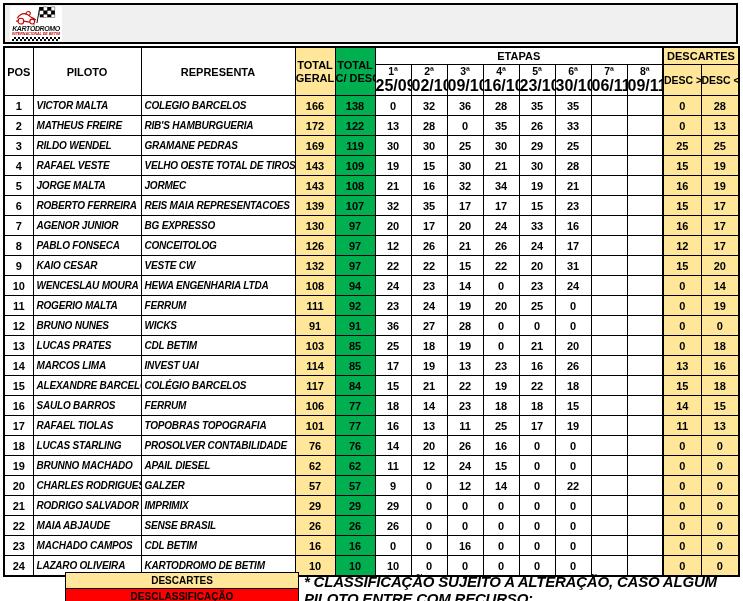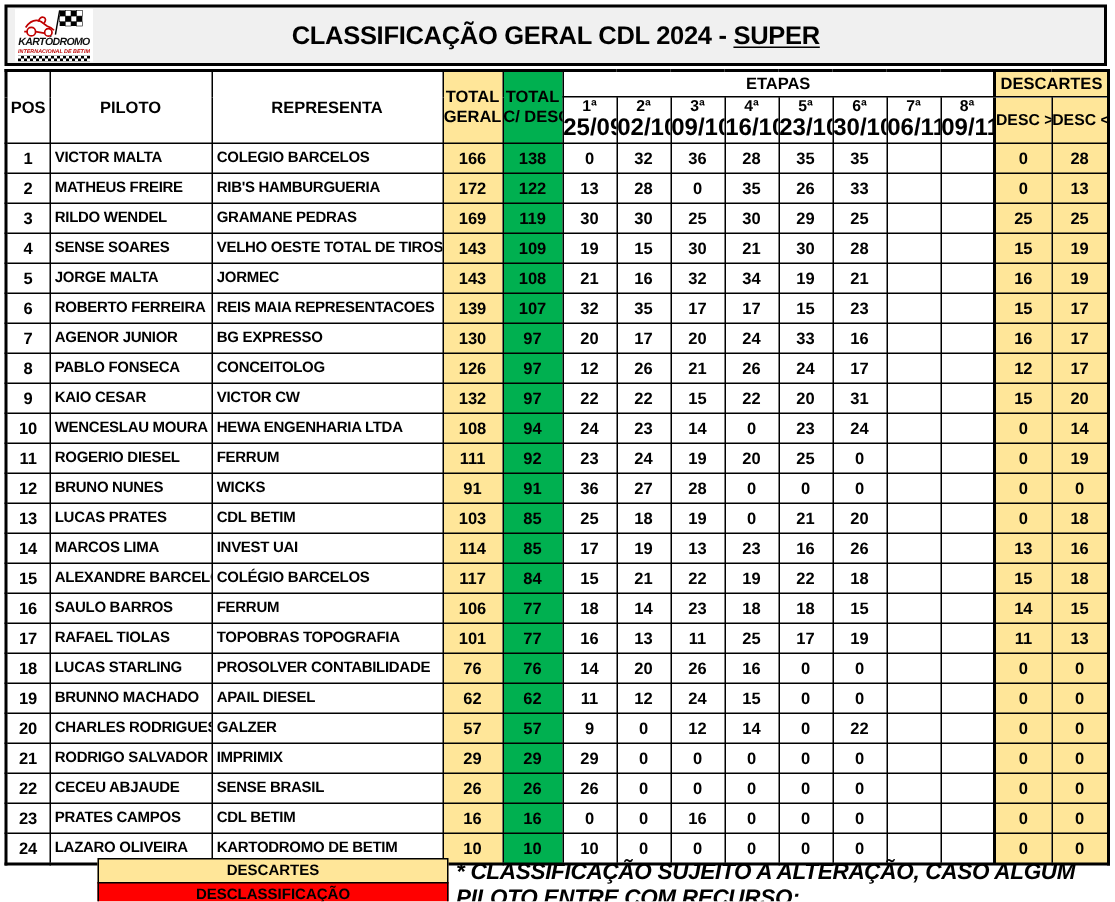--- a/index.html
+++ b/index.html
@@ -28,21 +28,21 @@
   col.c-tg{width:40px;} col.c-td{width:40px;} col.c-et{width:36px;} col.c-ds{width:38px;}
   th,td{border:1px solid #000;padding:0;text-align:center;vertical-align:middle;
         font-weight:bold;overflow:hidden;white-space:nowrap;}
   thead tr.h1 th{height:16px;font-size:11px;}
   thead tr.h2 th{height:28px;font-size:10.5px;}
   thead th.two{line-height:1.15;font-size:10.5px;margin-top:28px;}
   .et-num{font-size:10.5px;line-height:1.15;text-align:center;}
   .et-date{font-size:16px;line-height:1.15;}
   tbody tr{height:20px;}
   tbody td{font-size:11px;}
-  td.left{text-align:left;padding-left:3px;font-size:10px;letter-spacing:-0.2px;}
+  td.left{text-align:left;padding-left:3px;font-size:10px;letter-spacing:-0.2px;font-style:italic;}
   .yellow{background:var(--yellow,#FFE699);}
   .green{background:var(--green,#00B050);}
   .bl2{border-left:2px solid #000;}
 
   
   .legend{position:absolute;left:65px;width:232px;height:15px;border:1px solid #000;
         text-align:center;font-size:10px;font-weight:bold;line-height:15px;}
   .legend-y{top:572px;background:var(--yellow,#FFE699);}
   .legend-r{top:588px;background:var(--red,#FF0000);}
   .footnote{position:absolute;left:304px;top:573px;font-size:15px;font-weight:bold;
@@ -76,21 +76,20 @@
           <circle cx="19" cy="16.5" r="2.6"></circle>
           <path d="M3,13 Q8,6 14,9 L18,12 Q21,13 23,15"></path>
           <path d="M12,9 Q13,5 16,6 Q18,7 16,10"></path>
           <path d="M2,16 L4,16 M10,16 L16,17"></path>
         </g>
       </svg>
       <div class="logo-l1">KARTÓDROMO</div>
       <div class="logo-l2">INTERNACIONAL DE BETIM</div>
       <div class="logo-checker"></div>
     </div>
-    <div class="title"><span>CLASSIFICAÇÃO GERAL CDL 2024 - </span><span class="hl">SUPER</span></div>
   </div>
 
   <table class="grid">
     <colgroup>
       <col class="c-pos">
         <col class="c-pil">
         <col class="c-rep">
         <col class="c-tg">
         <col class="c-td">
       <col class="c-et">
@@ -204,21 +203,21 @@
           <td>30</td>
           <td>29</td>
           <td>25</td>
           <td></td>
           <td></td>
           <td class="yellow bl2">25</td>
           <td class="yellow">25</td>
         </tr>
         <tr>
           <td>4</td>
-          <td class="left">SENSE SOARES</td>
+          <td class="left">RAFAEL VESTE</td>
           <td class="left">VELHO OESTE TOTAL DE TIROS</td>
           <td class="yellow">143</td>
           <td class="green">109</td>
           <td>19</td>
           <td>15</td>
           <td>30</td>
           <td>21</td>
           <td>30</td>
           <td>28</td>
           <td></td>
@@ -290,21 +289,21 @@
           <td>24</td>
           <td>17</td>
           <td></td>
           <td></td>
           <td class="yellow bl2">12</td>
           <td class="yellow">17</td>
         </tr>
         <tr>
           <td>9</td>
           <td class="left">KAIO CESAR</td>
-          <td class="left">VICTOR CW</td>
+          <td class="left">VESTE CW</td>
           <td class="yellow">132</td>
           <td class="green">97</td>
           <td>22</td>
           <td>22</td>
           <td>15</td>
           <td>22</td>
           <td>20</td>
           <td>31</td>
           <td></td>
           <td></td>
@@ -323,21 +322,21 @@
           <td>0</td>
           <td>23</td>
           <td>24</td>
           <td></td>
           <td></td>
           <td class="yellow bl2">0</td>
           <td class="yellow">14</td>
         </tr>
         <tr>
           <td>11</td>
-          <td class="left">ROGERIO DIESEL</td>
+          <td class="left">ROGERIO MALTA</td>
           <td class="left">FERRUM</td>
           <td class="yellow">111</td>
           <td class="green">92</td>
           <td>23</td>
           <td>24</td>
           <td>19</td>
           <td>20</td>
           <td>25</td>
           <td>0</td>
           <td></td>
@@ -510,38 +509,38 @@
           <td>0</td>
           <td>0</td>
           <td>0</td>
           <td></td>
           <td></td>
           <td class="yellow bl2">0</td>
           <td class="yellow">0</td>
         </tr>
         <tr>
           <td>22</td>
-          <td class="left">CECEU ABJAUDE</td>
+          <td class="left">MAIA ABJAUDE</td>
           <td class="left">SENSE BRASIL</td>
           <td class="yellow">26</td>
           <td class="green">26</td>
           <td>26</td>
           <td>0</td>
           <td>0</td>
           <td>0</td>
           <td>0</td>
           <td>0</td>
           <td></td>
           <td></td>
           <td class="yellow bl2">0</td>
           <td class="yellow">0</td>
         </tr>
         <tr>
           <td>23</td>
-          <td class="left">PRATES CAMPOS</td>
+          <td class="left">MACHADO CAMPOS</td>
           <td class="left">CDL BETIM</td>
           <td class="yellow">16</td>
           <td class="green">16</td>
           <td>0</td>
           <td>0</td>
           <td>16</td>
           <td>0</td>
           <td>0</td>
           <td>0</td>
           <td></td>

